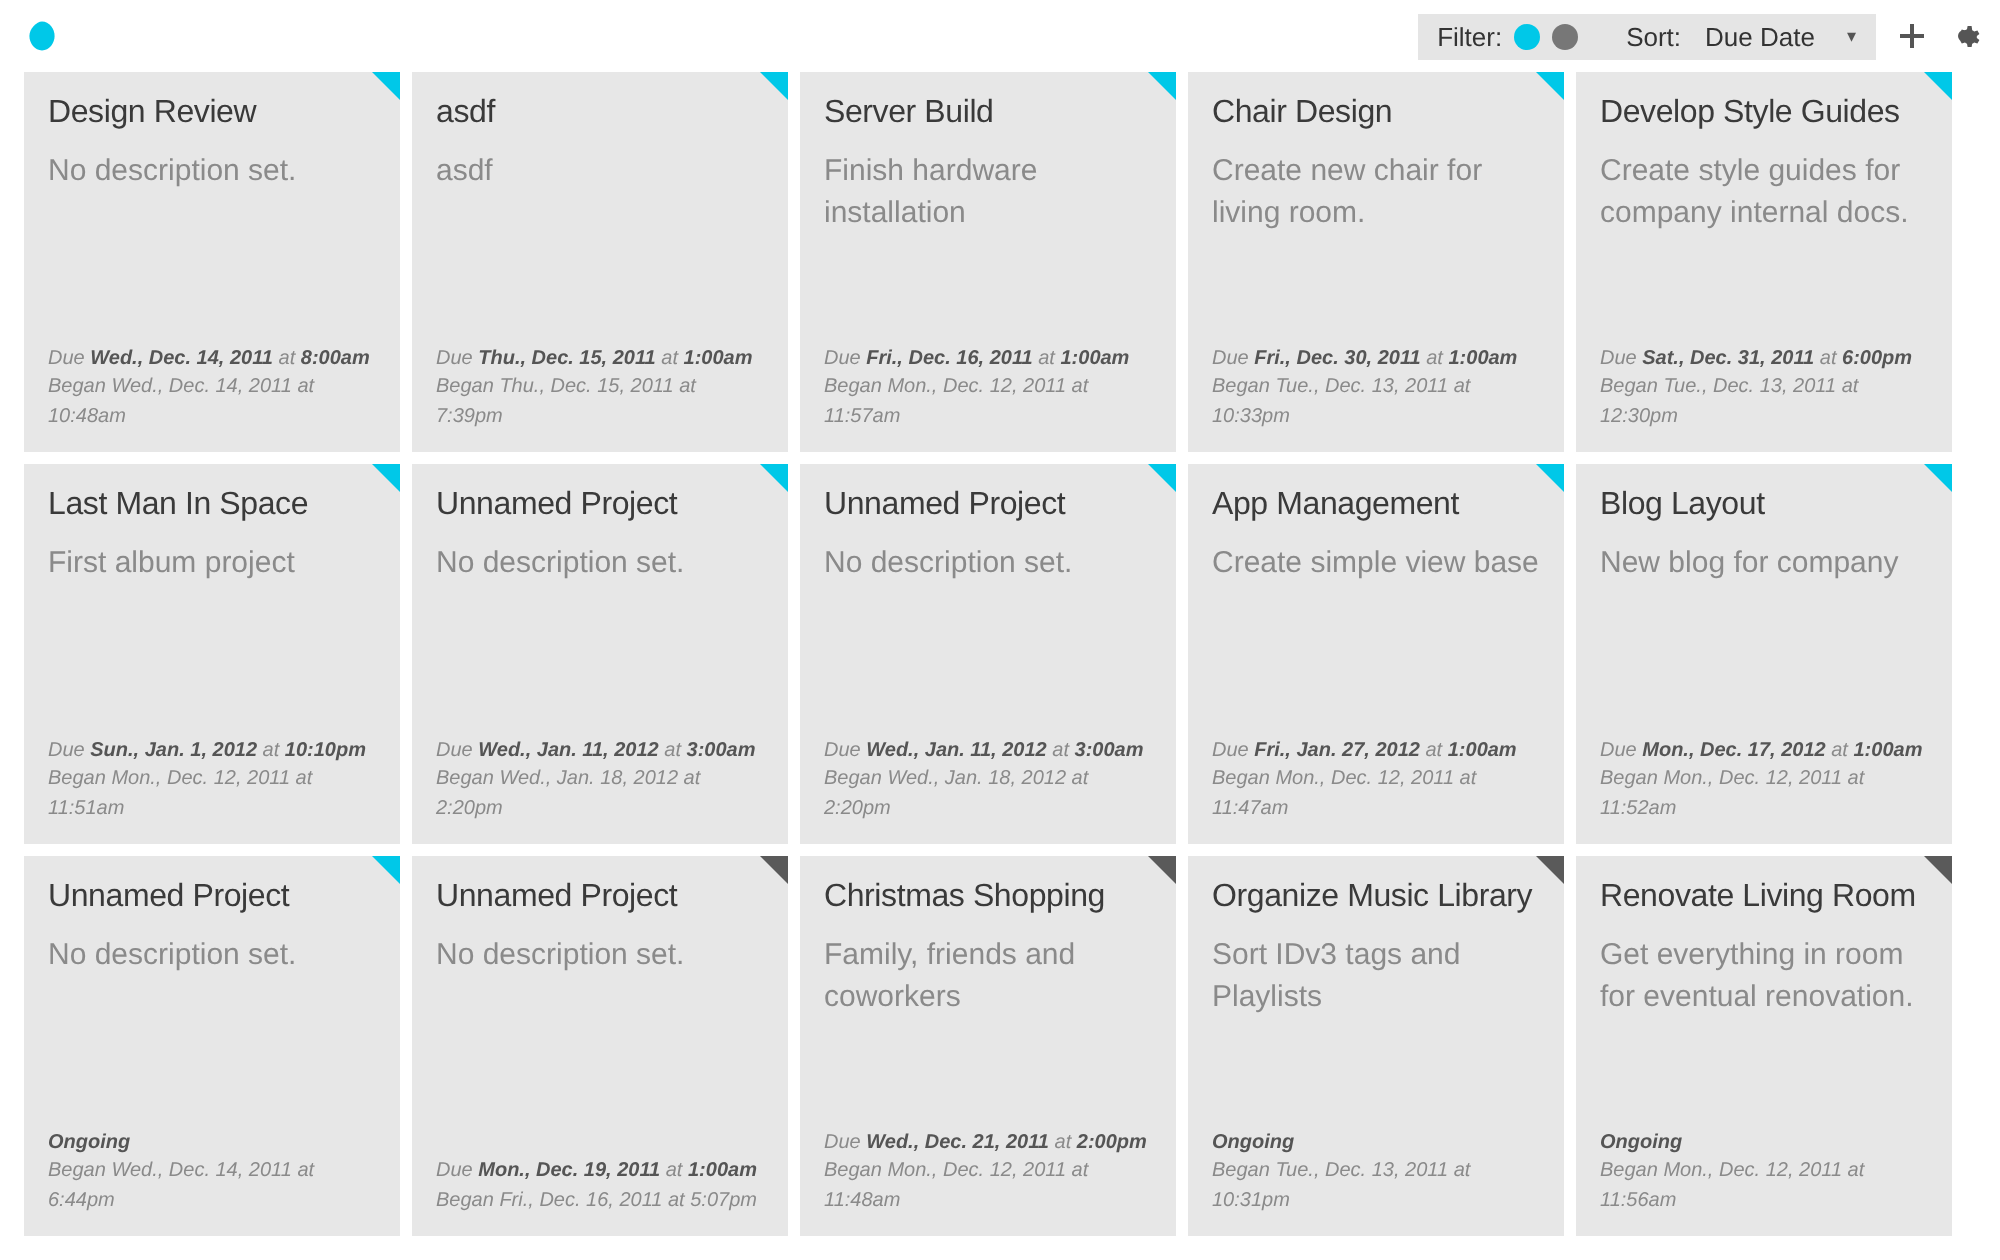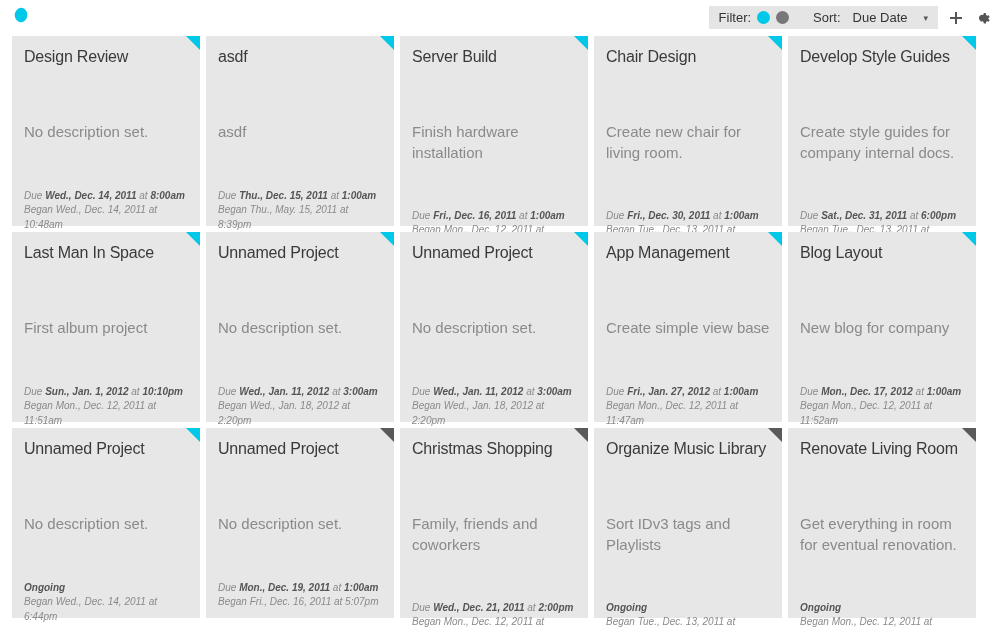--- a/index.html
+++ b/index.html
@@ -7,21 +7,21 @@
   font-family: "Helvetica Neue", Helvetica, Arial, sans-serif;
   background: #fff;
   width: 1000px;
   height: 630px;
   overflow: hidden;
   font-weight: 300;
 }
 .header {
   display: flex;
   justify-content: space-between;
-  align-items: flex-start;
+  align-items: center;
   padding: 6px 10px 6px 12px;
   height: 36px;
 }
 .logo {
   width: 18px;
   height: 18px;
 }
 .toolbar {
   display: flex;
   align-items: center;
@@ -71,21 +71,20 @@
   gap: 6px;
   padding: 0 12px;
 }
 .card {
   background: #e7e7e7;
   position: relative;
   padding: 12px 12px 10px 12px;
   display: flex;
   flex-direction: column;
   cursor: pointer;
-  gap: 46px;
 }
 .corner {
   position: absolute;
   top: 0;
   right: 0;
   width: 0;
   height: 0;
   border-style: solid;
   border-width: 0 14px 14px 0;
 }
@@ -162,21 +161,21 @@
         <div class="due-line"><span class="label">Due </span><strong>Wed., Dec. 14, 2011</strong><span class="label"> at </span><strong>8:00am</strong></div>
         <div>Began Wed., Dec. 14, 2011 at 10:48am</div>
       </div>
     </div>
     <div class="card">
       <div class="corner cyan"></div>
       <div class="card-title">asdf</div>
       <div class="card-desc">asdf</div>
       <div class="card-meta">
         <div class="due-line"><span class="label">Due </span><strong>Thu., Dec. 15, 2011</strong><span class="label"> at </span><strong>1:00am</strong></div>
-        <div>Began Thu., May. 15, 2011 at 8:39pm</div>
+        <div>Began Thu., Dec. 15, 2011 at 7:39pm</div>
       </div>
     </div>
     <div class="card">
       <div class="corner cyan"></div>
       <div class="card-title">Server Build</div>
       <div class="card-desc">Finish hardware installation</div>
       <div class="card-meta">
         <div class="due-line"><span class="label">Due </span><strong>Fri., Dec. 16, 2011</strong><span class="label"> at </span><strong>1:00am</strong></div>
         <div>Began Mon., Dec. 12, 2011 at 11:57am</div>
       </div>

